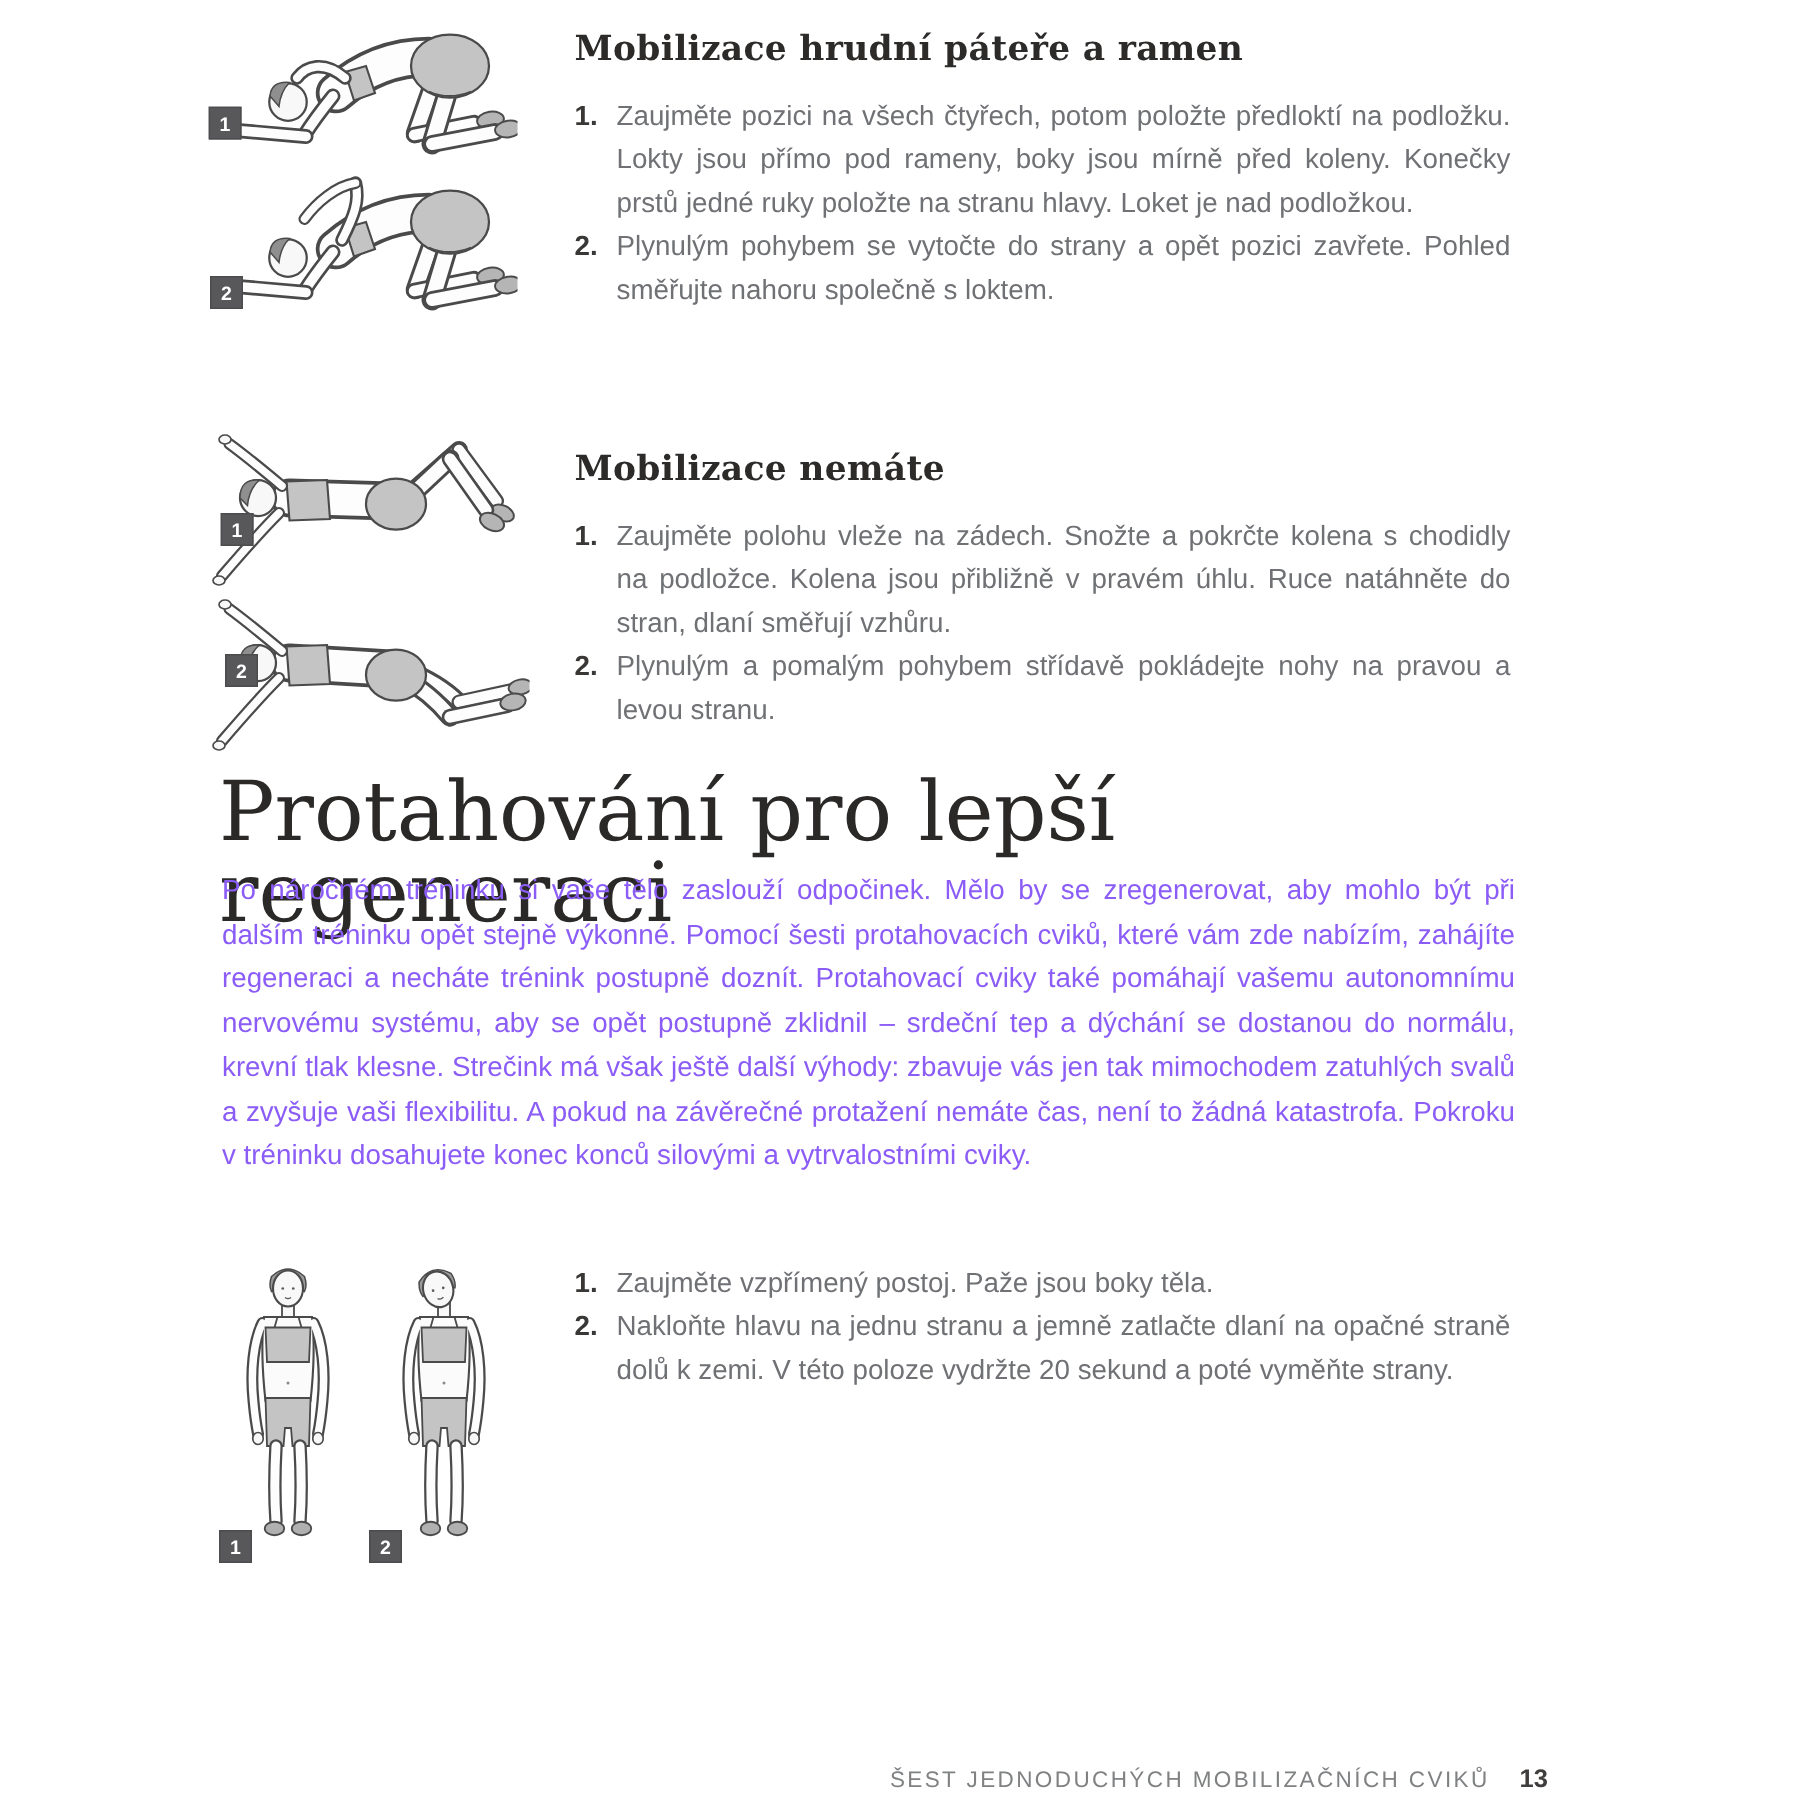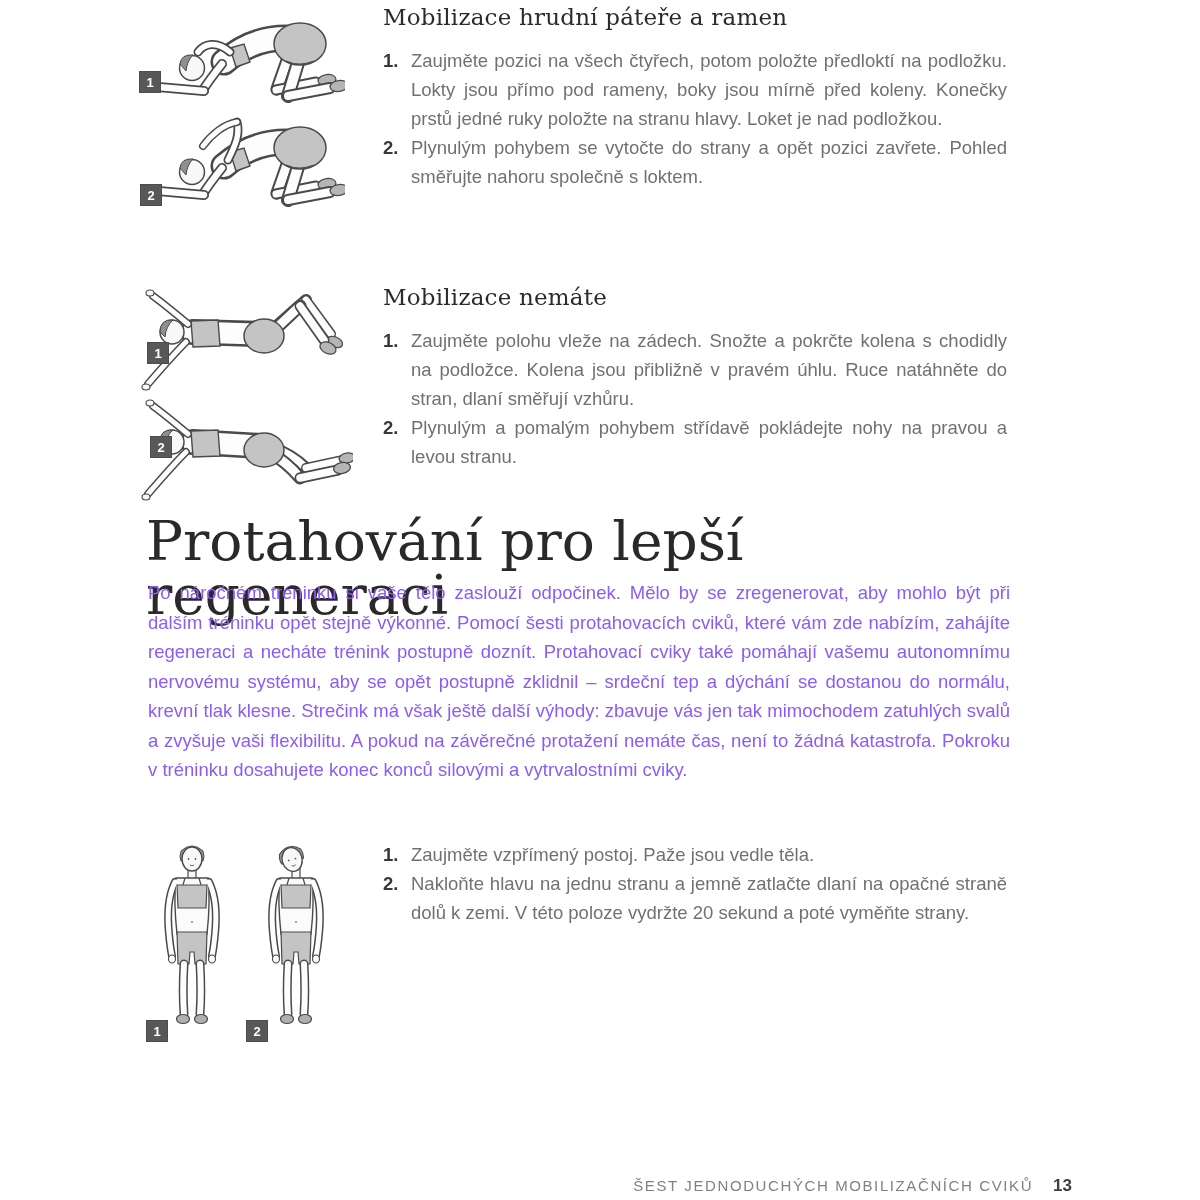--- a/index.html
+++ b/index.html
@@ -1,22 +1,22 @@
 <!DOCTYPE html>
 <html lang="cs"><head>
 <meta charset="utf-8">
 <style>
   html,body { margin:0; padding:0; background:#ffffff; }
   .page {
     position:relative; width:1200px; height:1200px; background:#ffffff;
     font-family:"Liberation Sans", sans-serif; overflow:hidden;
   }
   .sec-title {
-    font-family:"DejaVu Serif", serif; font-weight:400;
-    font-size:23px; line-height:30px; color:#2d2b2a; margin:0 0 14px 0;
+    font-family:"DejaVu Serif", serif; font-weight:700;
+    font-size:23px; line-height:30px; color:#2d2b2a; margin:16px 0 14px 0;
     letter-spacing:0.2px;
   }
   .textcol { position:absolute; }
   .step { display:flex; font-size:18.5px; line-height:29px; color:#6f7174; }
   .step .num { flex:none; width:28px; font-weight:700; color:#3a3837; }
   .step .txt { flex:1; text-align:justify; -webkit-hyphens:auto; hyphens:auto; }
   .chapter-heading {
     position:absolute; left:146px; top:514px; width:900px;
     font-family:"DejaVu Serif", serif; font-weight:400;
     font-size:55px; line-height:54px; color:#2b2928; margin:0;
@@ -29,21 +29,20 @@
   .badge {
     position:absolute; width:22px; height:22px; background:#58585a;
     color:#ffffff; font-size:13px; font-weight:700;
     display:flex; align-items:center; justify-content:center;
     box-shadow:0 0 0 1px #4c4c4e inset;
   }
   .fig { position:absolute; }
   .footer {
     position:absolute; left:0; top:1176px; width:1032px; text-align:right;
     white-space:nowrap;
-    padding-left:40px;
   }
   .footer-label { font-size:15px; color:#7f8183; letter-spacing:1.6px; }
   .footer-num { font-size:17px; color:#403e3d; font-weight:700; margin-left:20px; }
 </style>
 </head>
 <body>
 
 <div class="page">
 
   <svg class="fig" style="left:140px;top:4px" width="205" height="100" viewBox="0 0 205 100">
@@ -263,21 +262,21 @@
       <circle cx="49.5" cy="17" r="0.9" fill="#5a5a5a"></circle>
       <path d="M44 23 Q46 24.5 48 23" stroke="#5a5a5a" stroke-width="0.9" fill="none"></path>
     </g>
   </svg>
   <div class="badge" style="left:146px;top:1020px">1</div>
   <div class="badge" style="left:246px;top:1020px">2</div>
 
   <div class="textcol" style="left:383px;top:840px;width:624px">
     <div class="step">
       <span class="num">1.</span>
-      <span class="txt">Zaujměte vzpřímený postoj. Paže jsou vedle těla.</span>
+      <span class="txt">Zaujměte vzpřímený postoj. Paže jsou boky těla.</span>
     </div>
     <div class="step">
       <span class="num">2.</span>
       <span class="txt">Nakloňte hlavu na jednu stranu a jemně zatlačte dlaní na opačné straně dolů k zemi. V této poloze vydržte 20 sekund a poté vyměňte strany.</span>
     </div>
   </div>
 
   <div class="footer">
     <span class="footer-label">ŠEST JEDNODUCHÝCH MOBILIZAČNÍCH CVIKŮ</span><span class="footer-num">13</span>
   </div>

